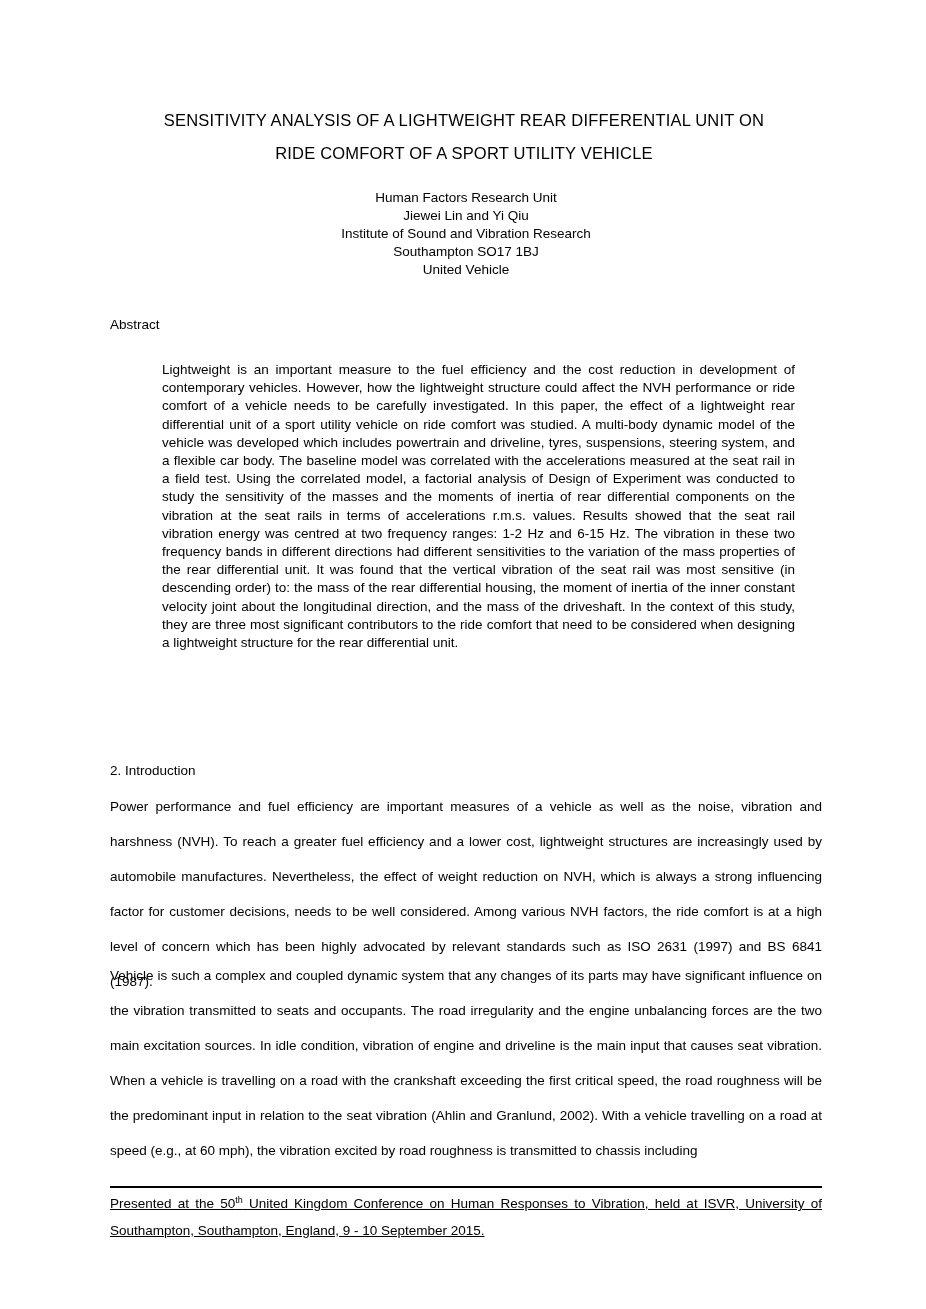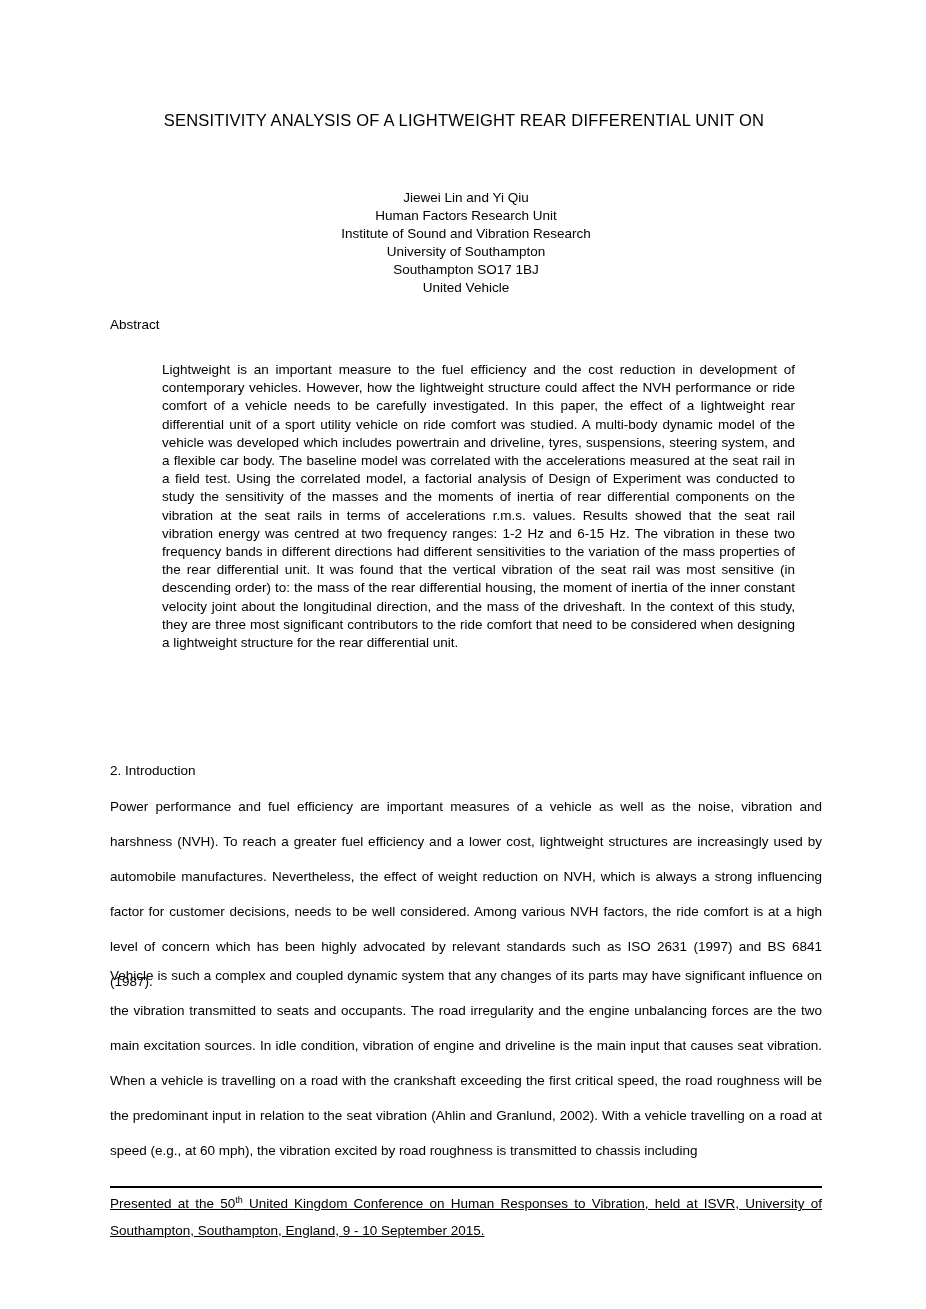--- a/index.html
+++ b/index.html
@@ -102,27 +102,27 @@
   }
 </style>
 </head>
 <body>
 
 <div class="page">
   <div class="content">
 
     <h1 class="title">
         <span class="title-line">SENSITIVITY ANALYSIS OF A LIGHTWEIGHT REAR DIFFERENTIAL UNIT ON</span>
+        <span class="title-line">RIDE COMFORT OF A SPORT UTILITY VEHICLE</span>
       </h1>
 
     <div class="authors">
+      <span class="author-line">Human Factors Research Unit</span>
       <span class="author-line">Jiewei Lin and Yi Qiu</span>
-      <span class="author-line">Human Factors Research Unit</span>
       <span class="author-line">Institute of Sound and Vibration Research</span>
-      <span class="author-line">University of Southampton</span>
       <span class="author-line">Southampton SO17 1BJ</span>
       <span class="author-line">United Vehicle</span>
     </div>
 
     <h2 class="section-heading abstract-heading">Abstract</h2>
 
     <p class="abstract-body">Lightweight is an important measure to the fuel efficiency and the cost reduction in development of contemporary vehicles. However, how the lightweight structure could affect the NVH performance or ride comfort of a vehicle needs to be carefully investigated. In this paper, the effect of a lightweight rear differential unit of a sport utility vehicle on ride comfort was studied. A multi-body dynamic model of the vehicle was developed which includes powertrain and driveline, tyres, suspensions, steering system, and a flexible car body. The baseline model was correlated with the accelerations measured at the seat rail in a field test. Using the correlated model, a factorial analysis of Design of Experiment was conducted to study the sensitivity of the masses and the moments of inertia of rear differential components on the vibration at the seat rails in terms of accelerations r.m.s. values. Results showed that the seat rail vibration energy was centred at two frequency ranges: 1-2 Hz and 6-15 Hz. The vibration in these two frequency bands in different directions had different sensitivities to the variation of the mass properties of the rear differential unit. It was found that the vertical vibration of the seat rail was most sensitive (in descending order) to: the mass of the rear differential housing, the moment of inertia of the inner constant velocity joint about the longitudinal direction, and the mass of the driveshaft. In the context of this study, they are three most significant contributors to the ride comfort that need to be considered when designing a lightweight structure for the rear differential unit.</p>
 
     <h2 class="section-heading intro-heading">2. Introduction</h2>
 

